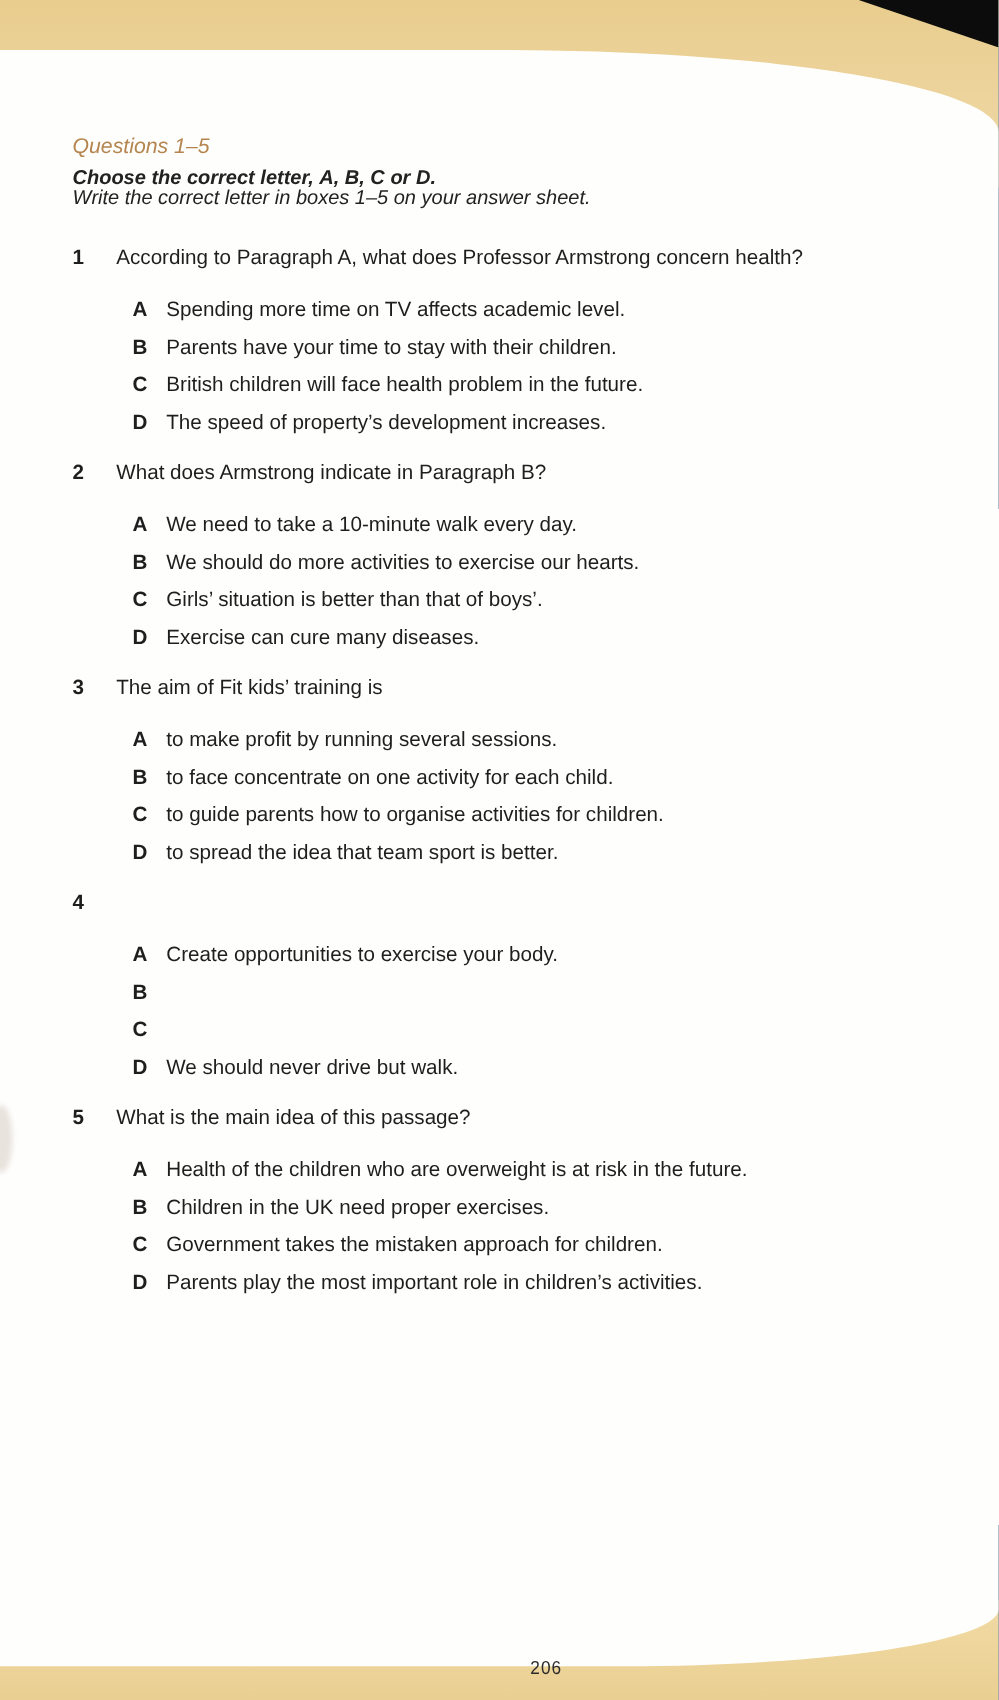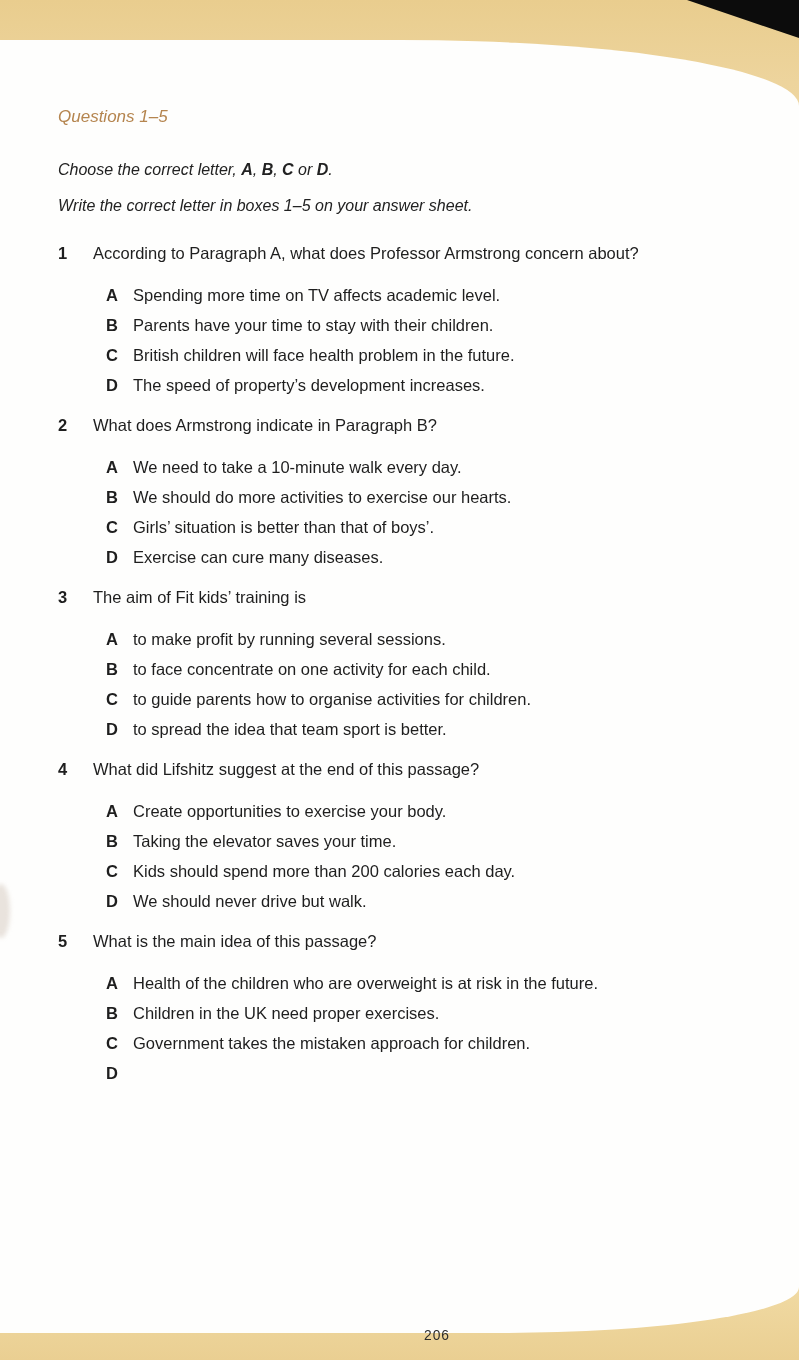--- a/index.html
+++ b/index.html
@@ -31,22 +31,22 @@
     border-radius:50%;background:#e9e3dd;filter:blur(2px);
   }
   .content{
     position:absolute;top:0;left:0;width:100%;box-sizing:border-box;
     padding:68px 40px 0 58px;color:#1e1e1e;
   }
   .heading{
     font-style:italic;font-size:17px;line-height:17px;color:#b5854f;
   }
   .inst{font-style:italic;font-size:16px;line-height:16px;color:#222;}
-  .inst-1{margin-top:37px;}
-  .inst-2{margin-top:20px;}
+  .inst-1{margin-top:10px;font-weight:bold;}
+  .inst-2{}
   .questions{margin-top:29px;}
   .question{margin-top:20px;}
   .question:first-child{margin-top:0;}
   .q-row{display:flex;font-size:16.5px;line-height:20px;}
   .q-num{width:35px;flex:none;font-weight:700;}
   .options{margin-top:22px;margin-left:48px;}
   .option{display:flex;font-size:16.5px;line-height:20px;margin-top:10px;}
   .option:first-child{margin-top:0;}
   .opt-letter{width:27px;flex:none;font-weight:700;}
   .page-number{
@@ -64,21 +64,21 @@
 
   <div class="paper">
     <div class="content">
       <div class="heading">Questions 1–5</div>
       <div class="inst inst-1"><span>Choose the correct letter, </span><b>A</b><span>, </span><b>B</b><span>, </span><b>C</b><span> or </span><b>D</b><span>.</span></div>
       <div class="inst inst-2">Write the correct letter in boxes 1–5 on your answer sheet.</div>
       <div class="questions">
           <div class="question">
     <div class="q-row">
       <span class="q-num">1</span>
-      <span class="q-text">According to Paragraph A, what does Professor Armstrong concern about?</span>
+      <span class="q-text">According to Paragraph A, what does Professor Armstrong concern health?</span>
     </div>
     <div class="options">
               <div class="option">
     <span class="opt-letter">A</span>
     <span class="opt-text">Spending more time on TV affects academic level.</span>
   </div>
               <div class="option">
     <span class="opt-letter">B</span>
     <span class="opt-text">Parents have your time to stay with their children.</span>
   </div>
@@ -136,34 +136,31 @@
   </div>
               <div class="option">
     <span class="opt-letter">D</span>
     <span class="opt-text">to spread the idea that team sport is better.</span>
   </div>
             </div>
   </div>
           <div class="question">
     <div class="q-row">
       <span class="q-num">4</span>
-      <span class="q-text">What did Lifshitz suggest at the end of this passage?</span>
     </div>
     <div class="options">
               <div class="option">
     <span class="opt-letter">A</span>
     <span class="opt-text">Create opportunities to exercise your body.</span>
   </div>
               <div class="option">
     <span class="opt-letter">B</span>
-    <span class="opt-text">Taking the elevator saves your time.</span>
   </div>
               <div class="option">
     <span class="opt-letter">C</span>
-    <span class="opt-text">Kids should spend more than 200 calories each day.</span>
   </div>
               <div class="option">
     <span class="opt-letter">D</span>
     <span class="opt-text">We should never drive but walk.</span>
   </div>
             </div>
   </div>
           <div class="question">
     <div class="q-row">
       <span class="q-num">5</span>
@@ -177,20 +174,21 @@
               <div class="option">
     <span class="opt-letter">B</span>
     <span class="opt-text">Children in the UK need proper exercises.</span>
   </div>
               <div class="option">
     <span class="opt-letter">C</span>
     <span class="opt-text">Government takes the mistaken approach for children.</span>
   </div>
               <div class="option">
     <span class="opt-letter">D</span>
+    <span class="opt-text">Parents play the most important role in children’s activities.</span>
   </div>
             </div>
   </div>
         </div>
     </div>
     <div class="page-number">206</div>
   </div>
 
   <div class="artifact"></div>
 </div>

